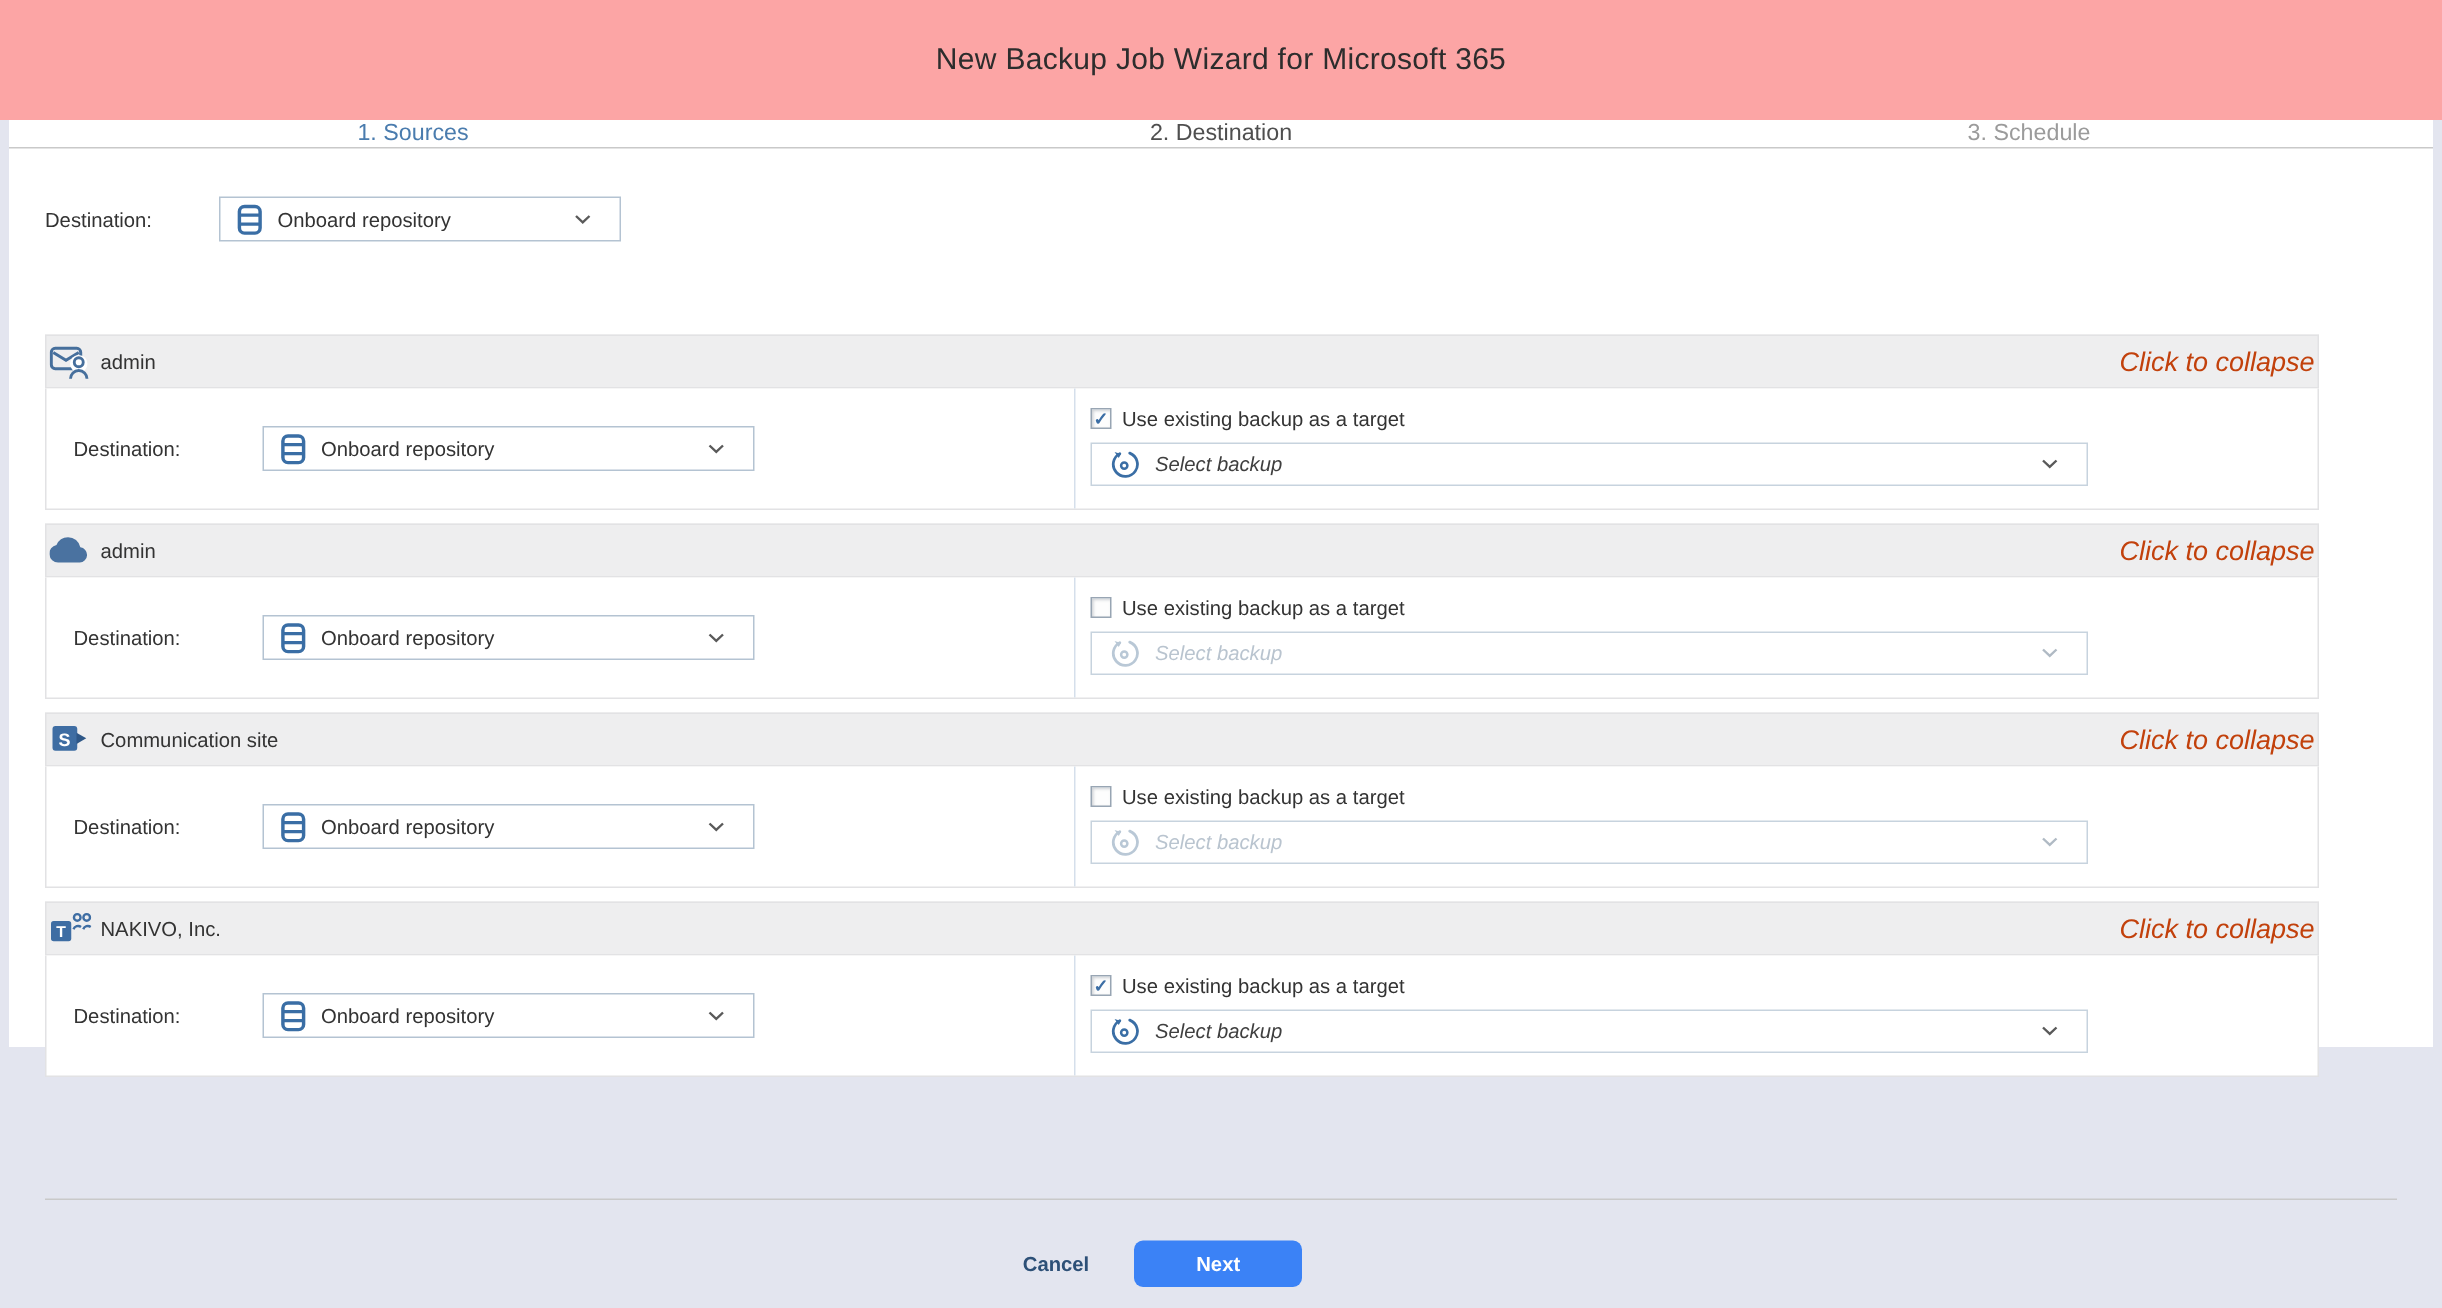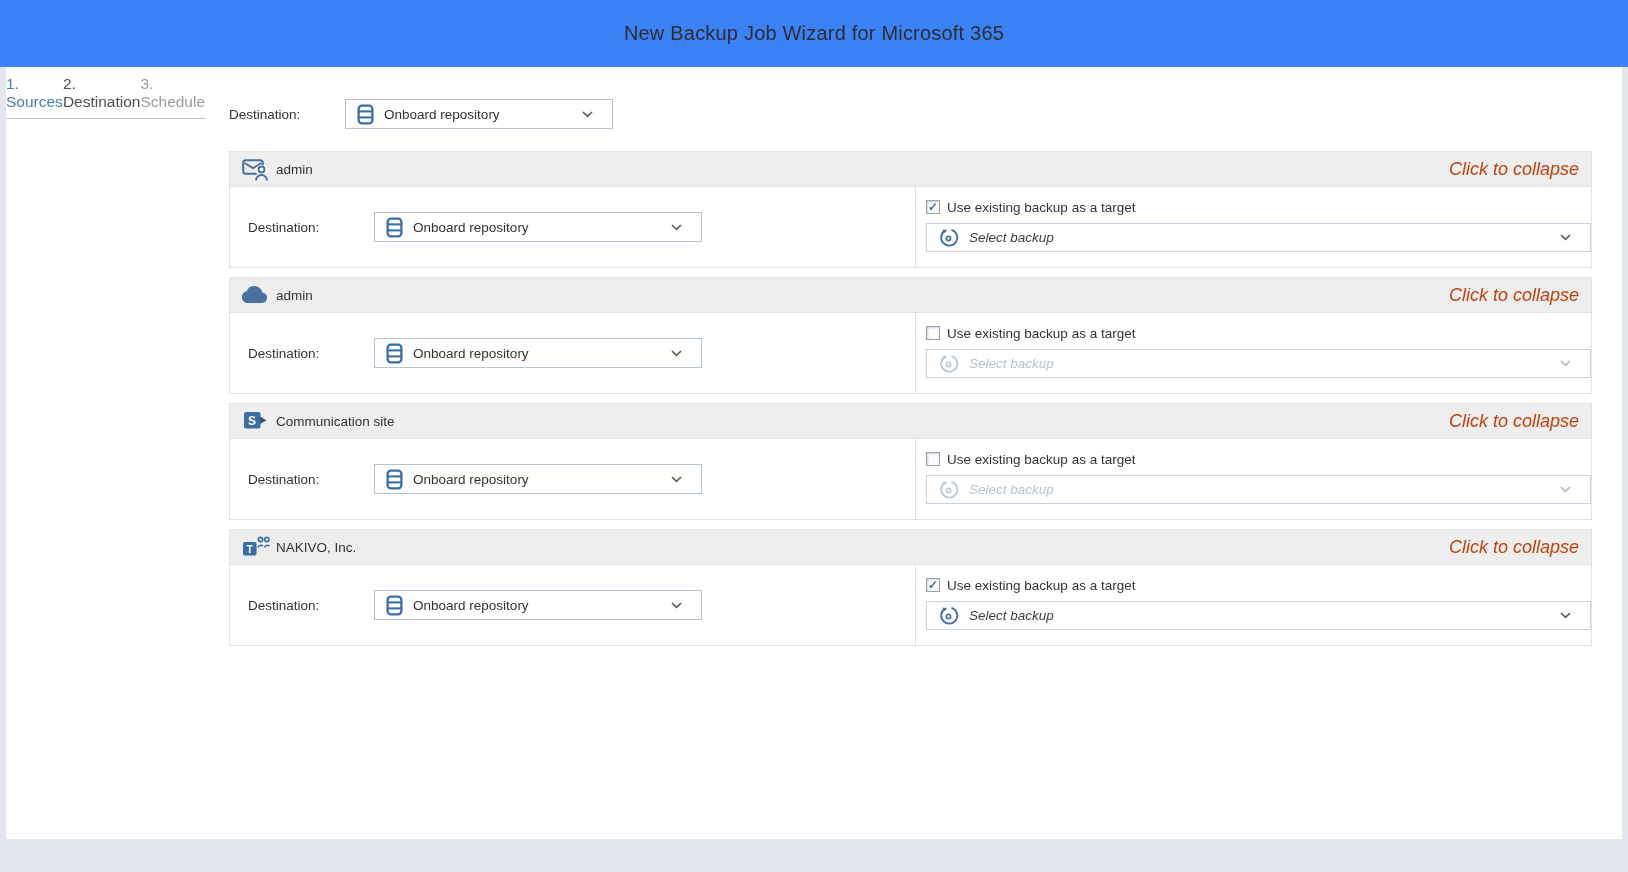--- a/index.html
+++ b/index.html
@@ -5,62 +5,62 @@
   * { margin:0; padding:0; box-sizing:border-box; }
   html,body { width:1628px; height:872px; overflow:hidden; }
   body {
     font-family:"Liberation Sans", sans-serif;
     background:#e3e5ef;
     color:#333;
     font-size:13.5px;
   }
   
   .titlebar {
-    height:67px; width:100%;
-    background:#3b82f6;
+    height:80px; width:100%;
+    background:#fca5a5;
     display:flex; align-items:center; justify-content:center;
   }
   .titlebar h1 { font-size:20px; font-weight:400; color:#2d2d2d; letter-spacing:.2px; }
 
   
   .panel {
-    margin:0 6px; background:#fff; height:772px;
-    display:flex; 
+    margin:0 6px; background:#fff; height:618px;
+    display:flex; flex-direction:column;
   }
 
   
   .steps { display:flex; height:52px; border-bottom:1px solid #c9c9c9; }
   .step { flex:1 1 25%; display:flex; align-items:center; justify-content:center;
           font-size:15.5px; cursor:pointer; }
   .step.done    { color:#4a7cae; }
   .step.current { color:#4f4f4f; }
   .step.upcoming{ color:#9b9b9b; }
 
-  .content { padding:20px 24px 0 24px; flex:1 1 auto; display:flex; flex-direction:column; }
+  .content { padding:20px 24px 0 24px; flex:1 1 auto; display:flex; flex-direction:column;gap:40px; }
 
   
   .select {
     display:flex; align-items:center; gap:10px;
     background:#fff; border:1px solid #b4c3d2;
     height:30px; padding:0 19px 0 11px; cursor:pointer;
   }
   .select .stext { flex:1 1 auto; color:#333; white-space:nowrap; overflow:hidden; }
   .chev { display:flex; align-items:center; color:#5a5a5a; flex:0 0 auto; }
 
   
   .dest-row { display:flex; align-items:center; margin-top:12px; }
   .dest-row .dlabel { width:116px; color:#333; }
   .dest-row .select { width:268px; }
 
   
   .groups { margin-top:22px; margin-right:52px; }
   .group { margin-bottom:9px; }
   .group-header {
     height:36px; background:#eeeeef; border:1px solid #e2e2e4;
-    display:flex; align-items:center; padding:0 12px; cursor:pointer;
+    display:flex; align-items:center; padding:0 2px; cursor:pointer;
   }
   .gicon { display:flex; align-items:center; width:34px; flex:0 0 auto; color:#466f9c; }
   .gname { color:#333; }
   .ghint { margin-left:auto; color:#c2410c; font-size:18px;font-style:italic; }
 
   .group-body {
     border:1px solid #e2e2e4; border-top:none; height:81px;
     display:flex; background:#fff;
   }
   .col-left {

